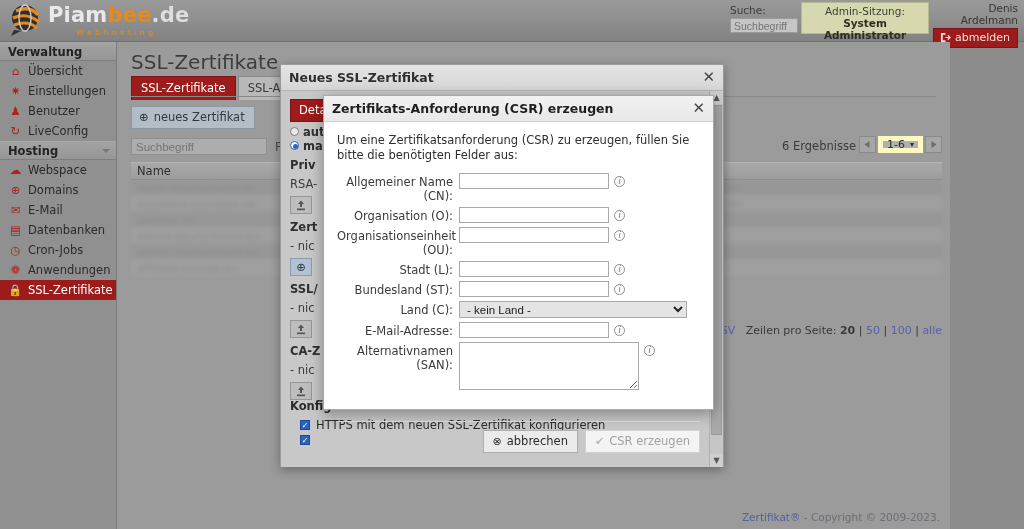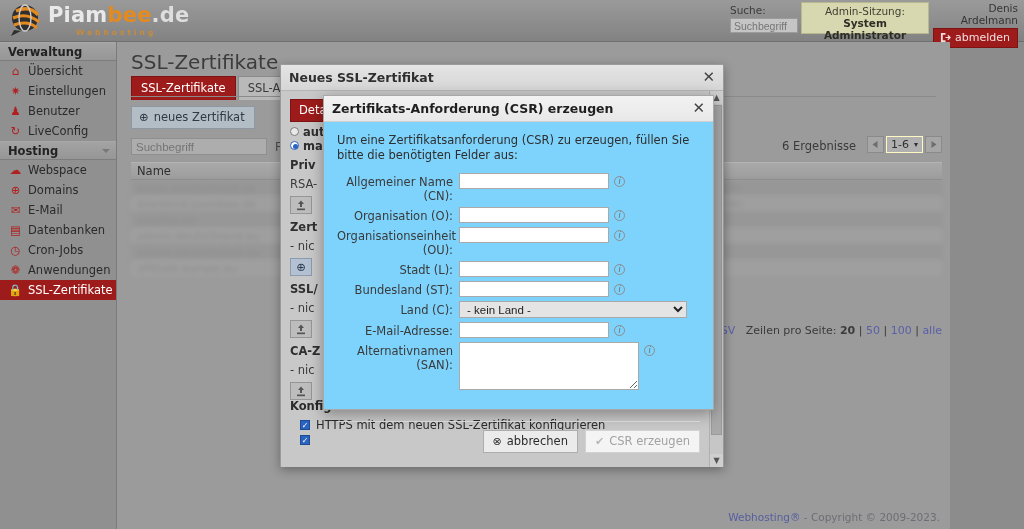--- a/index.html
+++ b/index.html
@@ -131,21 +131,21 @@
     font-size: 11.5px; color: #3a3a3a;
   }
   .pager {
     position: absolute; right: 8px; top: 94px; display: flex; align-items:center; gap:2px;
   }
   .pg-btn {
     width: 17px; height: 17px; background: #a6a6a6; border: 1px solid #8a8a8a;
     display:flex; align-items:center; justify-content:center; cursor:pointer;
   }
   .pg-sel {
-    height: 17px; background: #b0b0b0; border: 1px solid #fef9c3;
+    height: 17px; background: #b0b0b0; border: 5px solid #fef9c3;
     font-size: 11px; padding: 0 4px; display:flex; align-items:center; gap:5px;
     color:#2f2f2f; cursor: pointer;
   }
 
   
   .tbl { position: absolute; left: 14px; top: 120px; right: 8px; }
   .tbl-head {
     display: flex; height: 18px; align-items: center;
     background: linear-gradient(180deg,#a9a9a9,#9d9d9d);
     border-top: 1px solid #b4b4b4; border-bottom: 1px solid #888;
@@ -247,21 +247,21 @@
   .konfig .hd { font-weight: bold; margin-bottom: 4px; }
   .konfig .cb { display:flex; align-items:center; gap:6px; height:15px; padding-left:10px;}
   .chk {
     width: 10px; height: 10px; background: #2a63c0; border: 1px solid #1d4a93;
     color: #fff; font-size: 8px; line-height: 9px; text-align: center; flex:none;
   }
 
   
   .modal-inner {
     position: absolute; left: 323px; top: 95px; width: 391px; height: 315px;
-    background: #7dd3fc; border: 1px solid #a8a8a8;
+    background: #ffffff; border: 1px solid #a8a8a8;
     box-shadow: 0 4px 14px rgba(0,0,0,.35);
   }
   .inner-title {
     height: 26px; background: linear-gradient(180deg,#f2f2f2,#e8e8e8);
     border-bottom: 1px solid #cfcfcf;
     display: flex; align-items: center; padding: 0 8px;
     font-size: 12.5px; font-weight: bold; color: #1f1f1f;
   }
   .inner-title .x { margin-left: auto; font-size: 15px; color: #444; cursor: pointer; line-height:1; }
   .inner-body { padding: 11px 13px 16px 13px; }
@@ -478,21 +478,21 @@
     <div class="tbl-foot">
       <span class="csv">⭳&nbsp;<span>CSV</span></span>
       &nbsp;&nbsp;<span>Zeilen pro Seite:</span>
       <b>20</b>
       | <a href="#">50</a>
       | <a href="#">100</a>
       | <a href="#">alle</a>
     </div>
 
     <div class="footer">
-      <span class="lc">Webhosting®</span><span> - Copyright © 2009-2023.</span>
+      <span class="lc">Zertifikat®</span><span> - Copyright © 2009-2023.</span>
     </div>
   </div>
 
   <div class="modal-outer">
     <div class="modal-title">
       <span>Neues SSL-Zertifikat</span>
       <span class="x">✕</span>
     </div>
     <div class="modal-body">
 

